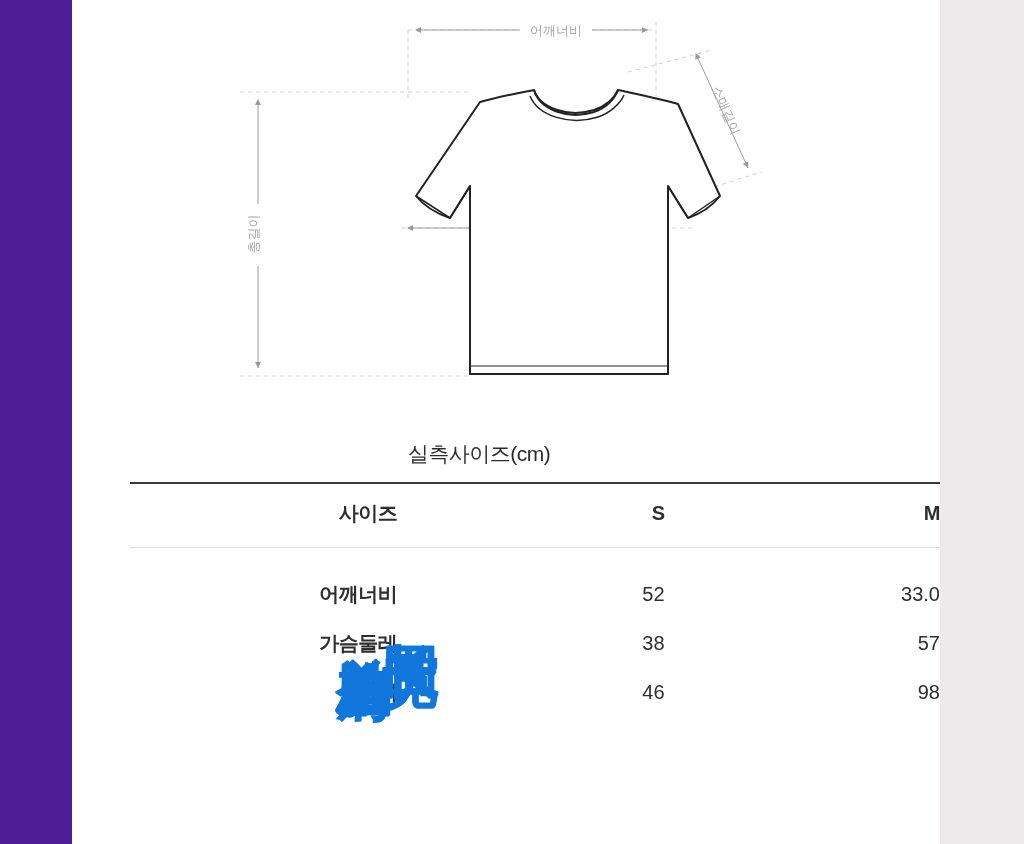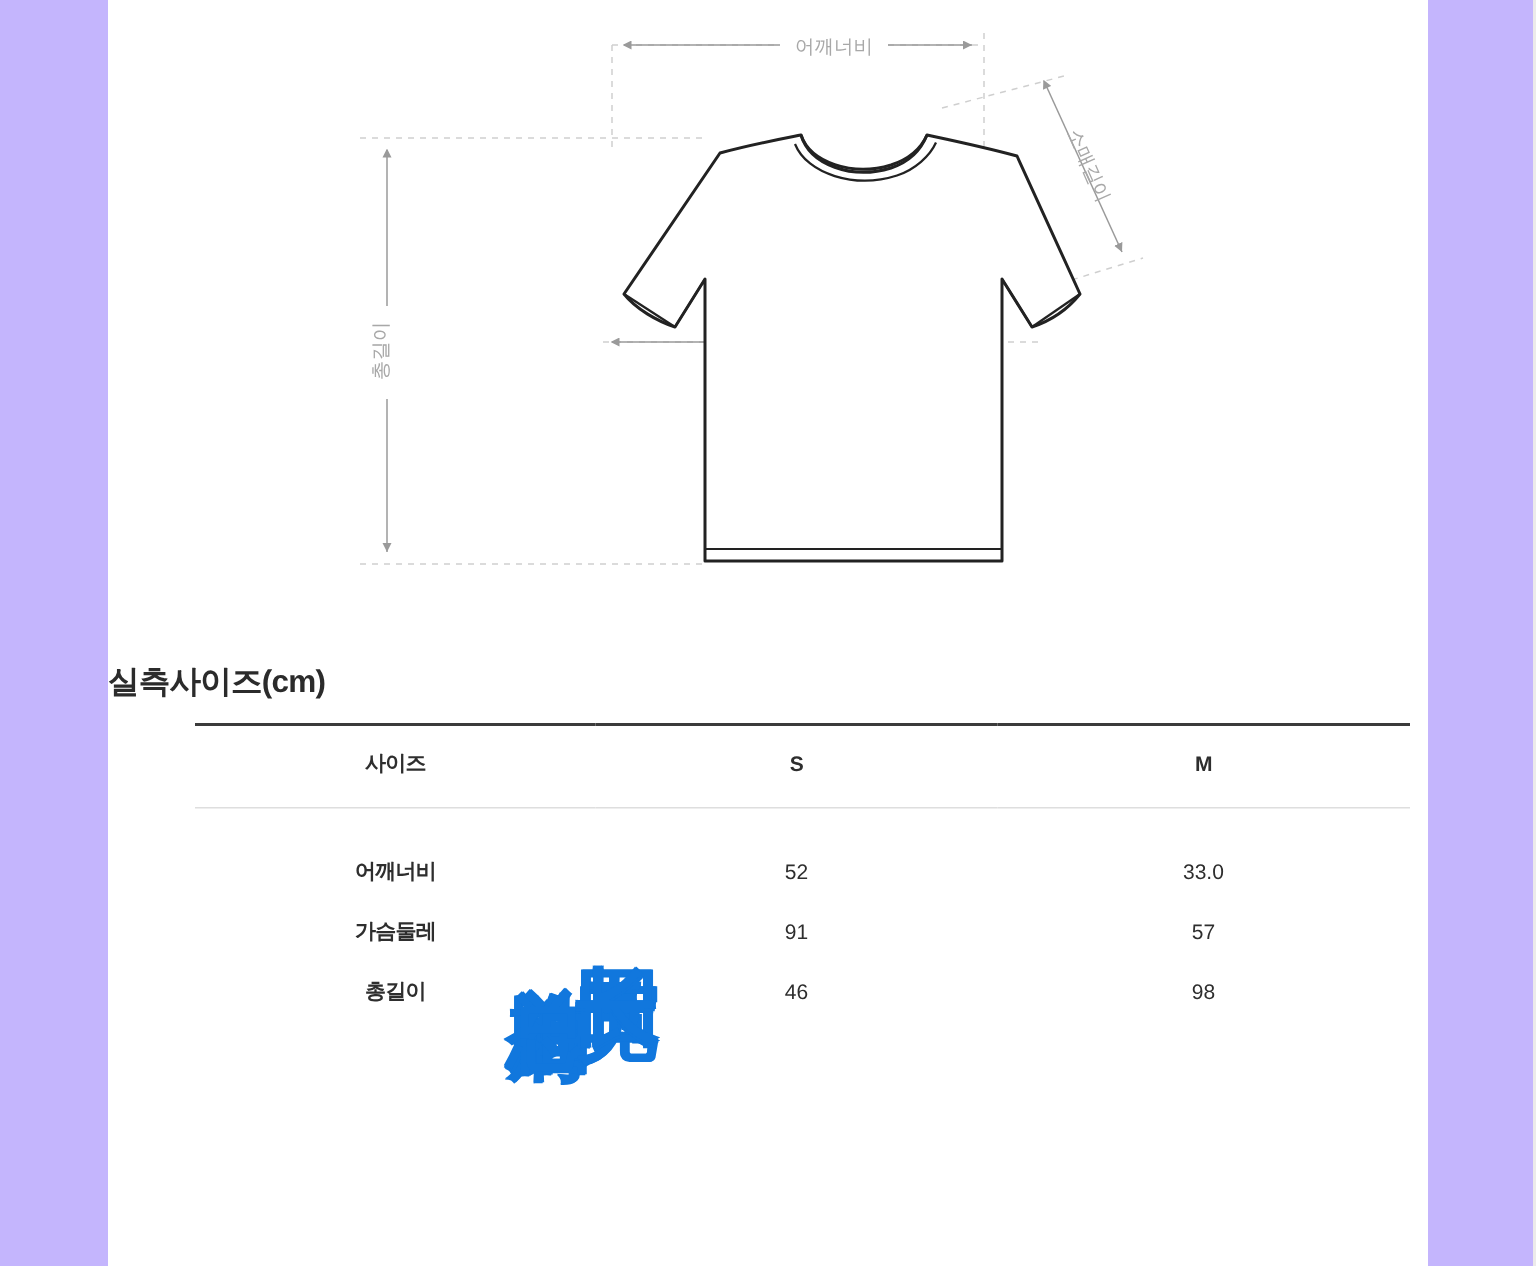--- a/index.html
+++ b/index.html
@@ -3,23 +3,23 @@
 <meta charset="utf-8">
 <style>
   html, body {
     margin: 0;
     padding: 0;
     background: #eceaea;
     font-family: "Liberation Sans", sans-serif;
   }
   #page {
     position: relative;
-    width: 1022px;
+    width: 940px;
     height: 844px;
-    background: #c4b5fd;
+    background: #4c1d95;
     overflow: hidden;
   }
   
   .sheet {
     position: absolute;
     left: 72px;
     top: 0;
     width: 880px;
     height: 844px;
     background: #ffffff;
@@ -35,36 +35,36 @@
   .diagram svg { display: block; }
 
   
   .table-area {
     position: absolute;
     left: 0;
     top: 440px;
     width: 880px;
   }
   .unit-label {
-    text-align: left;
+    text-align: center;
     padding-right: 66px;
     font-size: 21px;
     color: #2b2b2b;
-    font-weight: 700;
+    font-weight: 400;
     letter-spacing: -0.5px;
   }
   table.size-table {
     border-collapse: collapse;
     width: 810px;
     margin-left: 58px;
     margin-top: 14px;
   }
   table.size-table th, table.size-table td {
-    text-align: center;
-    font-size: 14px;
+    text-align: right;
+    font-size: 20px;
     color: #2e2e2e;
   }
   table.size-table thead th {
     padding: 16px 0 20px 0;
     font-weight: 700;
     letter-spacing: -0.5px;
   }
   table.size-table thead tr {
     border-top: 2px solid #3b3b3b;
     border-bottom: 1px solid #dedede;
@@ -207,21 +207,21 @@
           <tr style="height:14px;">
               <td colspan="3"></td>
             </tr>
           <tr>
             <td class="row-head">어깨너비</td>
             <td>52</td>
             <td>33.0</td>
           </tr>
           <tr>
             <td class="row-head">가슴둘레</td>
-            <td>91</td>
+            <td>38</td>
             <td>57</td>
           </tr>
           <tr>
             <td class="row-head">총길이</td>
             <td>46</td>
             <td>98</td>
           </tr>
         </tbody>
       </table>
     </div>

